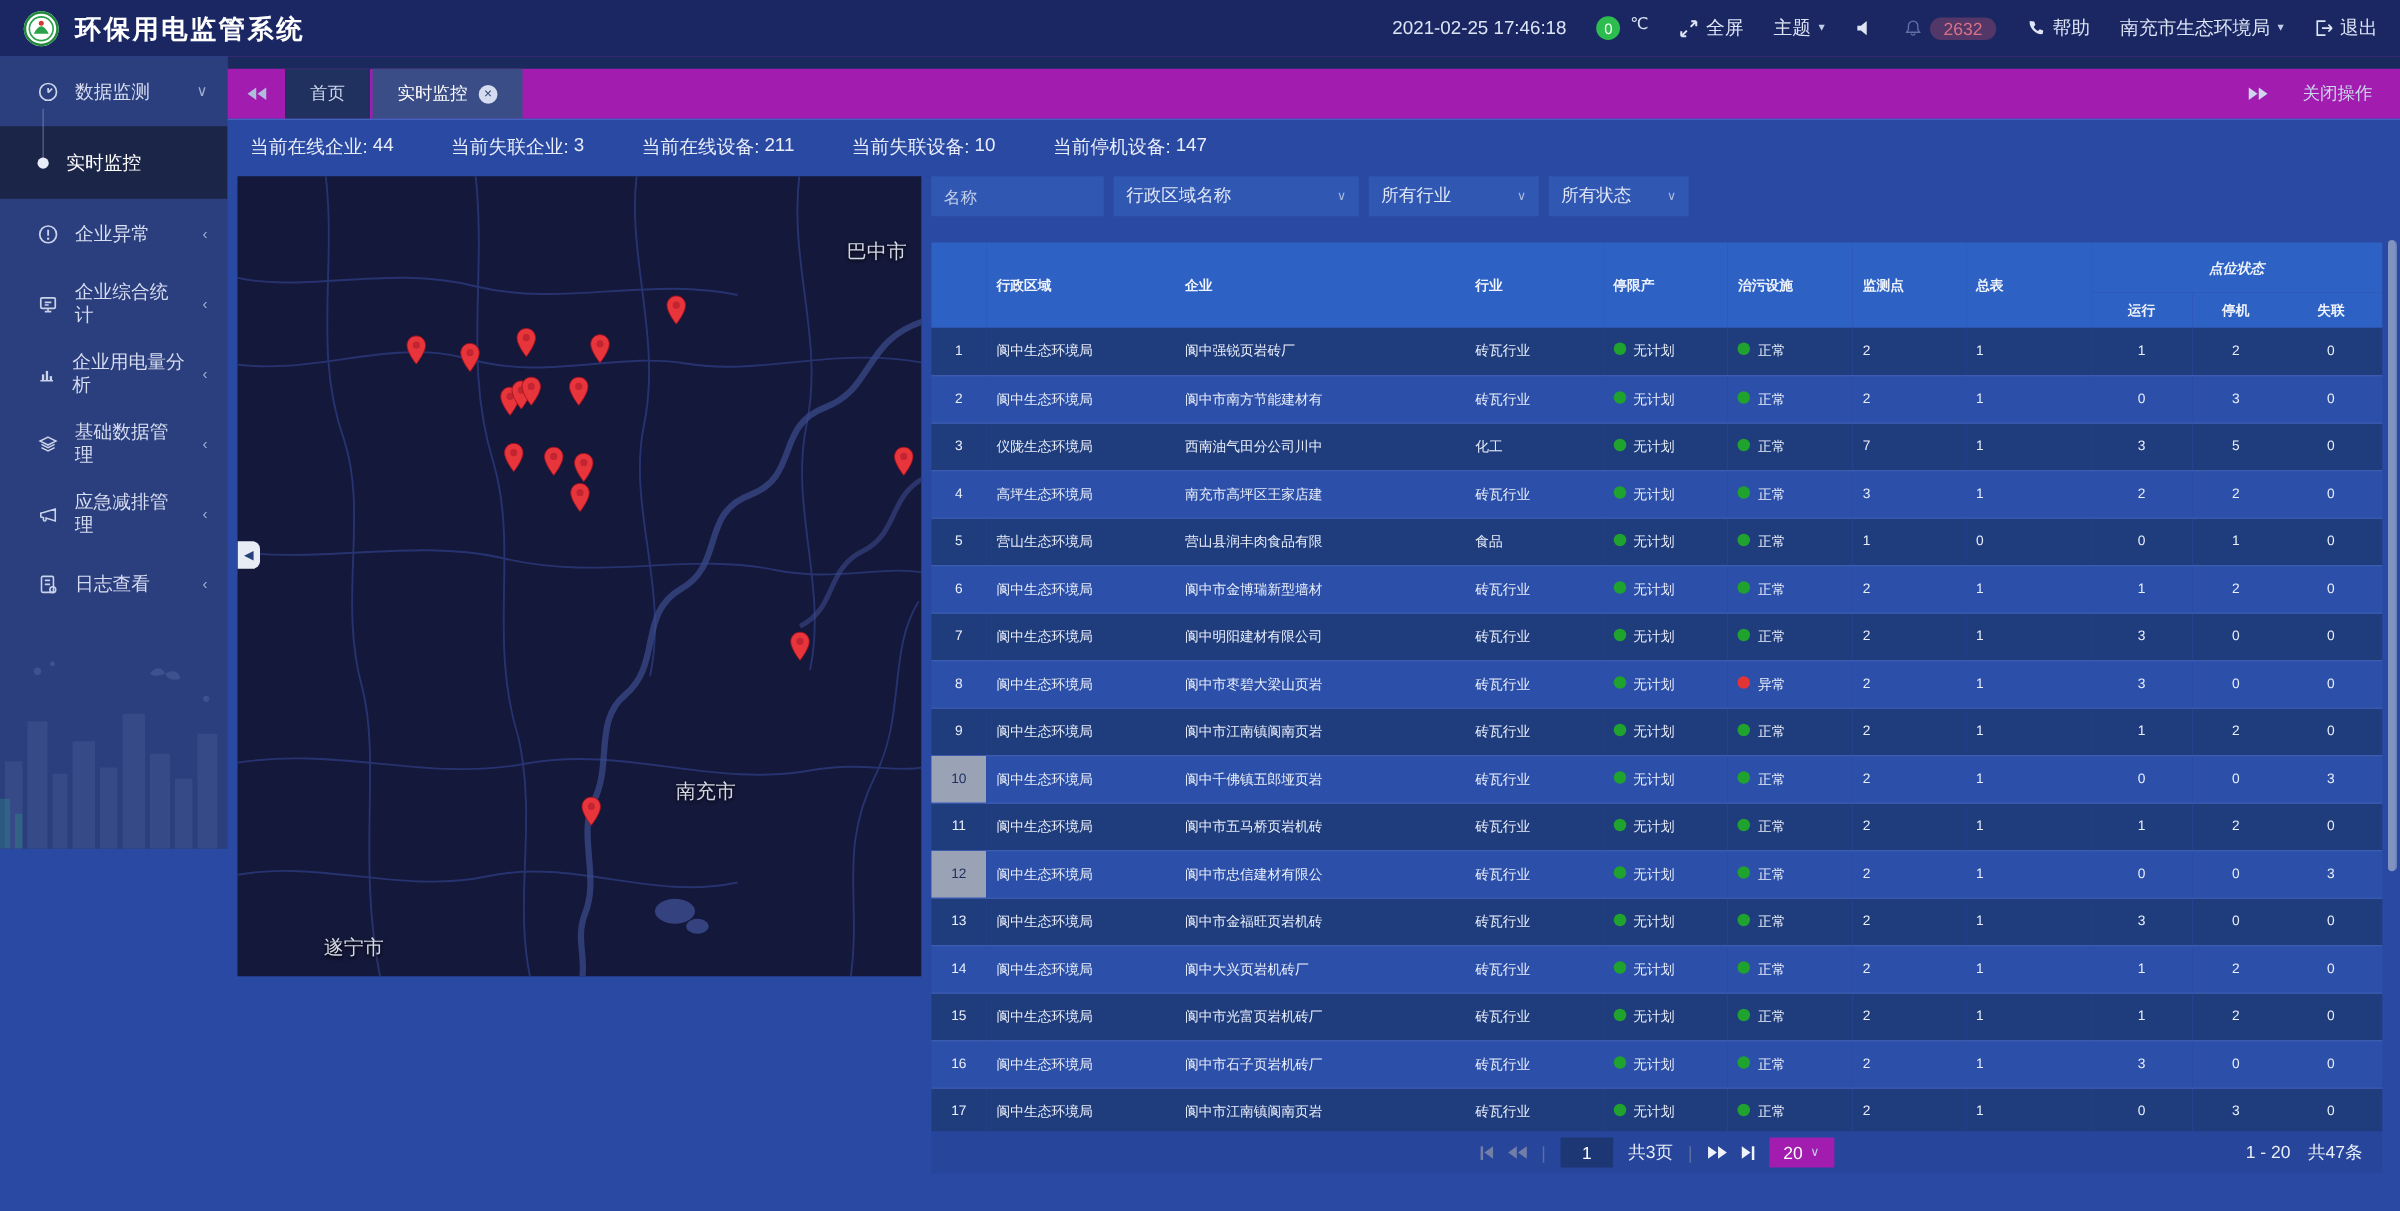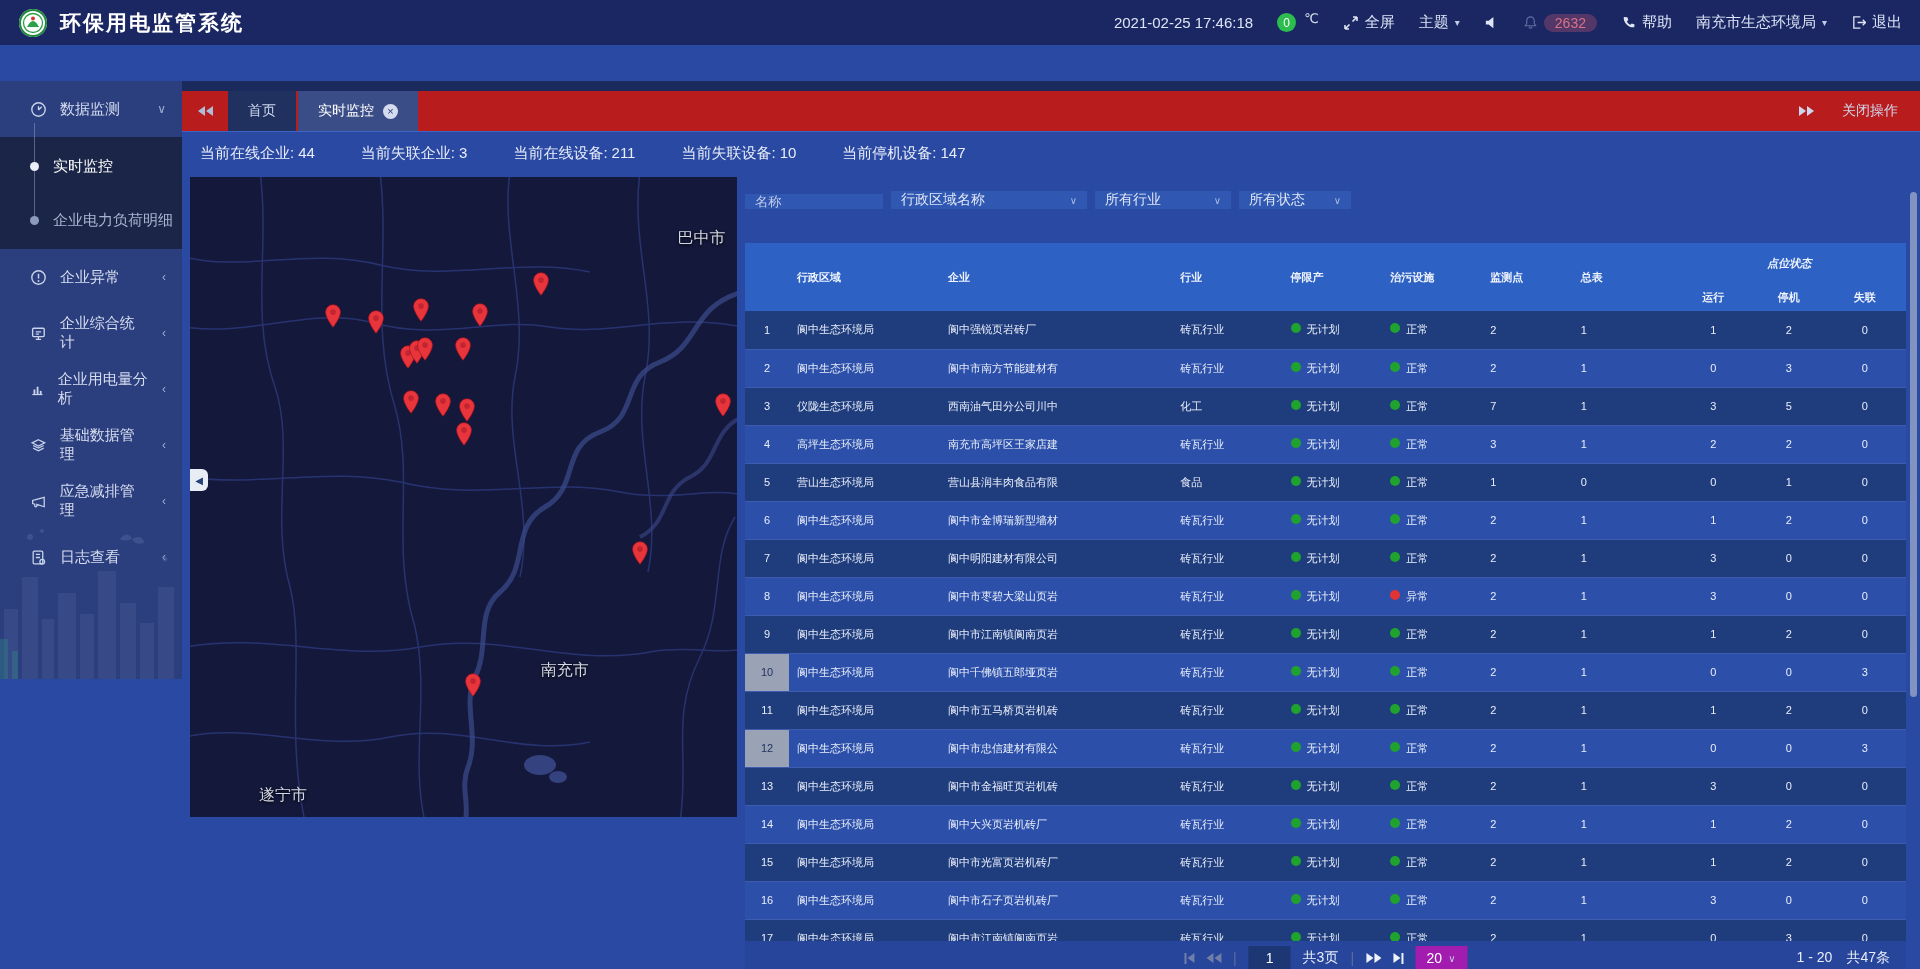--- a/index.html
+++ b/index.html
@@ -1,18 +1,18 @@
 <!DOCTYPE html>
 <html><head>
 <meta charset="utf-8">
 <style>
   * { margin:0; padding:0; box-sizing:border-box; }
   html,body { width:1920px; height:969px; overflow:hidden; background:#2a49a3;
     font-family:"Liberation Sans","DejaVu Sans",sans-serif; }
-  .app { width:1920px; height:679px; display:flex; flex-direction:column;gap:36px; }
+  .app { width:1920px; height:679px; display:flex; flex-direction:column; }
 
   
   .top-header { height:45px; background:#1a2763; display:flex; align-items:center;
     justify-content:space-between; padding:0 18px; flex:none; }
   .brand { display:flex; align-items:center; gap:12px; }
   .app-title { color:#fff; font-size:21px; font-weight:700; letter-spacing:2px; }
   .hdr-right { display:flex; align-items:center; gap:24px; color:#dde4f5; font-size:15px; }
   .hgroup { display:flex; align-items:center; gap:6px; cursor:pointer; }
   .temp-badge { width:19px; height:19px; border-radius:50%; background:#2dbd4e; color:#fff;
     font-size:12px; display:flex; align-items:center; justify-content:center; }
@@ -37,21 +37,21 @@
     cursor:pointer; position:relative; padding-left:53px; }
   .sub-item .sdot { position:absolute; left:30px; width:9px; height:9px; border-radius:50%;
     background:#8d99bd; }
   .sub-item.active { color:#ffffff; }
   .sub-item.active .sdot { background:#e9edf8; }
   .skyline { position:absolute; bottom:0; left:0; }
 
   
   .main { flex:1; display:flex; flex-direction:column; min-width:0; }
 
-  .tabbar { height:50px; background:#b91c1c; border-top:10px solid #1b2a5c;
+  .tabbar { height:50px; background:#a21caf; border-top:10px solid #1b2a5c;
     display:flex; align-items:stretch; flex:none; }
   .tab-scroll { width:46px; display:flex; align-items:center; justify-content:center;
     color:#aebdd9; cursor:pointer; }
   .tab { padding:0 20px; display:flex; align-items:center; gap:9px; color:#cfd8ee;
     font-size:14px; background:#20305f; margin-right:2px; cursor:pointer; }
   .tab.active { background:#3b4d86; color:#fff; }
   .tab-close { width:15px; height:15px; border-radius:50%; background:#d6dcef; color:#2c3c74;
     font-size:11px; line-height:15px; text-align:center; cursor:pointer; }
   .tb-spacer { flex:1; }
   .tb-right { display:flex; align-items:center; gap:28px; padding-right:22px; color:#cdd6ee; font-size:14px; }
@@ -74,21 +74,21 @@
     overflow:hidden; flex:none; }
   .city-label { position:absolute; transform:translate(-50%,-50%); color:#d3d8e5;
     font-size:16px; text-shadow:0 1px 3px #000; white-space:nowrap; }
   .pin { position:absolute; transform:translate(-50%,-100%); line-height:0; cursor:pointer; }
   .map-collapse { position:absolute; left:0px; top:292px; width:18px; height:22px;
     background:#e8ecf5; color:#26407c; border-radius:0 6px 6px 0; display:flex;
     align-items:center; justify-content:center; font-size:10px; cursor:pointer; }
 
   
   .panel { flex:1; height:798px; display:flex; flex-direction:column; min-width:0; }
-  .filters { display:flex; gap:8px; height:32px; margin-bottom:24px; flex:none; font-size:14px;align-items:flex-end; }
+  .filters { display:flex; gap:8px; height:32px; margin-bottom:11px; flex:none; font-size:14px; }
   .f-input { width:138px; background:#3057b2; border:none; color:#e8eef9; padding:0 10px; outline:none; }
   .f-input::placeholder { color:#c3cee9; }
   .f-select { background:#3057b2; display:flex; align-items:center; justify-content:space-between;
     padding:0 10px; color:#dfe6f6; cursor:pointer; }
   .f-select .caret { color:#a9bade; }
   .w195{width:196px;} .w135{width:136px;} .w110{width:112px;}
 
   .table-wrap { flex:1; overflow:hidden; min-height:0; }
   table { width:100%; border-collapse:collapse; table-layout:fixed; font-size:11px; color:#e9eefa;margin-top:10px; }
   thead th { background:#2e61c4; font-weight:700; text-align:left; padding-left:8px; color:#eef3fc; }
@@ -191,24 +191,20 @@
           <circle cx="8" cy="8" r="6.3" fill="none" stroke="#c9d3ea" stroke-width="1.3"></circle>
           <path d="M8 8.5 11 5.5M8 8.5V5" stroke="#c9d3ea" stroke-width="1.3" fill="none"></path>
         </svg>
         <span>数据监测</span>
         <span class="chev">∨</span>
       </div>
       <div class="submenu">
         <div class="sub-item active">
           <span class="sdot"></span>
           <span>实时监控</span>
-        </div>
-        <div class="sub-item">
-          <span class="sdot"></span>
-          <span>企业电力负荷明细</span>
         </div>
       </div>
       <div class="menu-item">
         <svg width="17" height="17" viewBox="0 0 16 16">
           <circle cx="8" cy="8" r="6.3" fill="none" stroke="#c9d3ea" stroke-width="1.3"></circle>
           <path d="M8 4.5V9" stroke="#c9d3ea" stroke-width="1.4"></path>
             <circle cx="8" cy="11.3" r=".9" fill="#c9d3ea"></circle>
         </svg>
         <span>企业异常</span>
         <span class="chev">‹</span>

